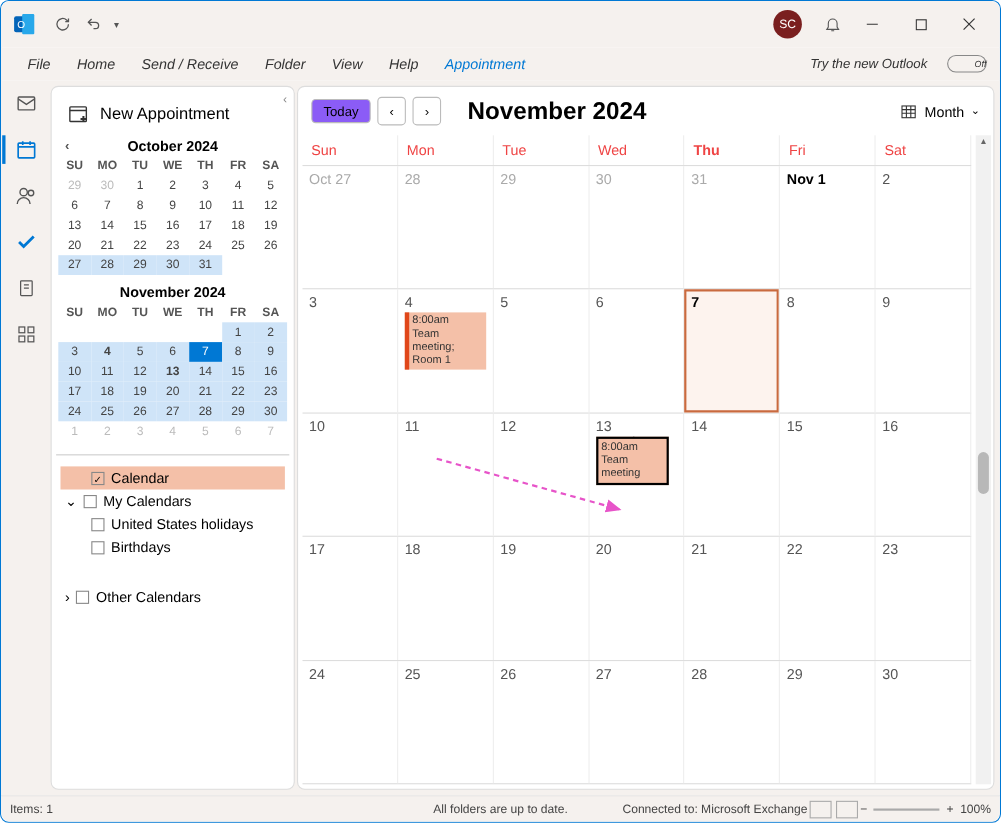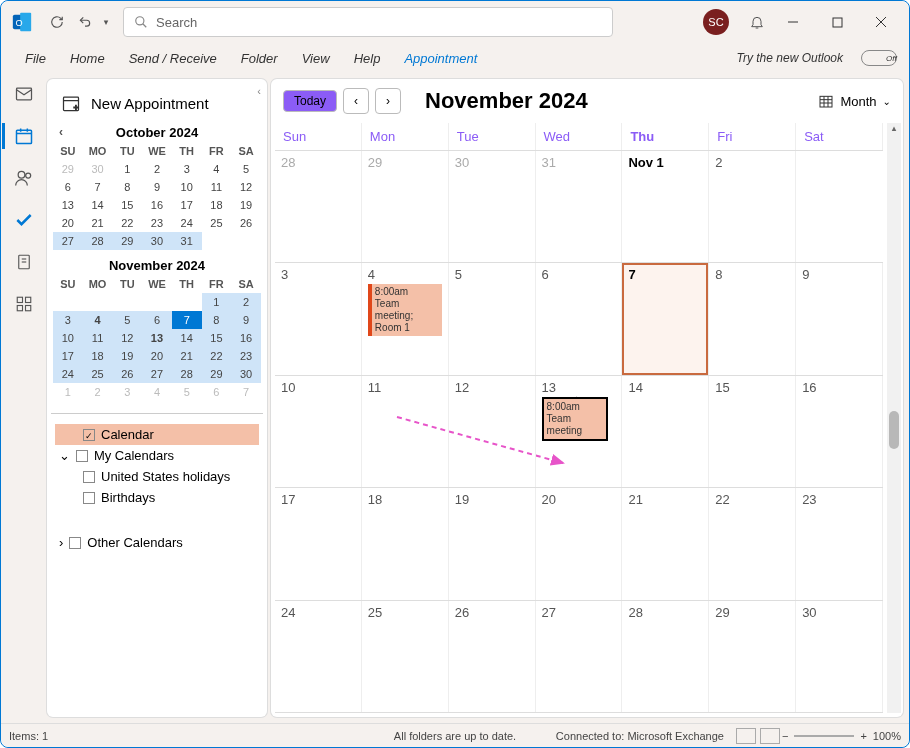--- a/index.html
+++ b/index.html
@@ -43,39 +43,39 @@
 .chk{width:12px;height:12px;border:1px solid #888;display:inline-block;}
 .chk.checked::after{content:"✓";font-size:9px;position:relative;top:-3px;left:1px;}
 .main{flex:1;background:#fff;margin:6px 6px 6px 0;border-radius:6px;box-shadow:0 0 0 1px #ddd;display:flex;flex-direction:column;position:relative;}
 .main-toolbar{height:44px;display:flex;align-items:center;padding:0 12px;gap:6px;}
 .todaybtn{border:1px solid #bbb;border-radius:4px;padding:3px 10px;font-size:12px;background:#8b5cf6;}
 .navbtn{width:26px;height:26px;border:1px solid #bbb;border-radius:4px;display:flex;align-items:center;justify-content:center;font-size:12px;}
 .month-title{font-size:22px;font-weight:600;margin-left:18px;}
 .viewbtn{margin-left:auto;display:flex;align-items:center;gap:6px;font-size:13px;}
 .calgrid{flex:1;display:flex;flex-direction:column;padding:0 20px 4px 4px;}
 .dow-row{display:grid;grid-template-columns:repeat(7,1fr);}
-.dow-row div{padding:6px 8px;font-size:13px;color:#8b5cf6;border-right:1px solid #eee;}
+.dow-row div{padding:6px 8px;font-size:13px;color:#ef4444;border-right:1px solid #eee;}
 .weeks{flex:1;display:grid;grid-template-rows:repeat(5,1fr);border-top:1px solid #ddd;}
 .week{display:grid;grid-template-columns:repeat(7,1fr);border-bottom:1px solid #ddd;}
 .cell{border-right:1px solid #eee;padding:4px 6px;font-size:13px;color:#555;position:relative;}
 .cell.other{color:#aaa;}
 .cell .num{font-size:13px;}
 .cell.today{box-shadow:inset 0 0 0 2px #c96a3f;background:#fdf3ee;}
 .cell.today .num{font-weight:700;color:#000;}
 .cell.novstart .num{font-weight:700;color:#000;}
 .event{margin-top:2px;background:#f4c0a8;border-left:4px solid #e0471a;font-size:10px;line-height:12px;padding:2px 3px;color:#333;max-width:78px;}
 .event.drag{border:2px solid #000;border-left:2px solid #000;background:#f4c0a8;width:66px;}
 .drag-arrow{position:absolute;top:262px;left:118px;pointer-events:none;}
 .cursor{position:absolute;top:244px;left:298px;font-size:14px;}
 .scrollbar{position:absolute;right:2px;top:44px;bottom:4px;width:14px;background:#f1f1f1;}
 .scrollbar .arrow-up{text-align:center;font-size:9px;color:#666;}
 .scrollbar .thumb{position:absolute;right:2px;top:288px;width:10px;height:38px;background:#b8b8b8;border-radius:5px;}
 .statusbar{height:24px;background:#f5f1ee;display:flex;align-items:center;font-size:11px;color:#444;padding:0 8px;border-bottom-left-radius:8px;border-bottom-right-radius:8px;border-top:1px solid #ddd;}
 .statusbar .mid{position:absolute;left:50%;transform:translateX(-50%);}
-.statusbar .conn{margin-left:auto;margin-right:10px;}
+.statusbar .conn{margin-left:auto;}
 .sb-icon{width:20px;height:16px;border:1px solid #aaa;margin:0 2px;display:inline-block;}
 .slider{width:60px;height:2px;background:#aaa;margin:0 6px;display:inline-block;}
 </style>
 </head>
 <body>
 
 <div class="titlebar">
   <span class="ol-icon">
     <svg viewBox="0 0 24 24" width="22" height="22">
         <rect x="2" y="4" width="12" height="16" rx="2" fill="#0364b8"></rect>
@@ -89,27 +89,20 @@
         <path d="M21 3v5h-5"></path>
       </svg>
     </div>
   <div class="tb-btn">
       <svg width="14" height="14" viewBox="0 0 24 24" fill="none" stroke="#555" stroke-width="2">
         <path d="M9 14L4 9l5-5"></path>
         <path d="M4 9h11a5 5 0 0 1 0 10h-3"></path>
       </svg>
     </div>
   <div class="tb-btn" style="width:14px;font-size:9px;">▾</div>
-  <div class="searchbox">
-    <svg width="14" height="14" viewBox="0 0 24 24" fill="none" stroke="#888" stroke-width="2">
-        <circle cx="10" cy="10" r="7"></circle>
-        <path d="M21 21l-6-6"></path>
-      </svg>
-    <span>Search</span>
-  </div>
   <div class="tb-spacer"></div>
   <div class="avatar">
       <span>SC</span>
     </div>
   <div class="tb-btn">
       <svg width="16" height="16" viewBox="0 0 24 24" fill="none" stroke="#555" stroke-width="1.5">
         <path d="M18 16v-5a6 6 0 1 0-12 0v5l-2 3h16z"></path>
         <path d="M10 21h4"></path>
       </svg>
     </div>
@@ -346,20 +339,23 @@
         <svg class="drag-arrow" width="180" height="60">
           <defs>
               <marker id="ah" markerWidth="8" markerHeight="8" refX="6" refY="3" orient="auto">
                 <path d="M0,0 L7,3 L0,6 Z" fill="#e754c9"></path>
               </marker>
             </defs>
           <line x1="4" y1="4" x2="170" y2="50" stroke="#e754c9" stroke-width="2" stroke-dasharray="5 4" marker-end="url(#ah)"></line>
         </svg>
       <div class="week">
             <div class="cell other">
+              <div class="num">Oct 27</div>
+            </div>
+            <div class="cell other">
               <div class="num">28</div>
             </div>
             <div class="cell other">
               <div class="num">29</div>
             </div>
             <div class="cell other">
               <div class="num">30</div>
             </div>
             <div class="cell other">
               <div class="num">31</div>

